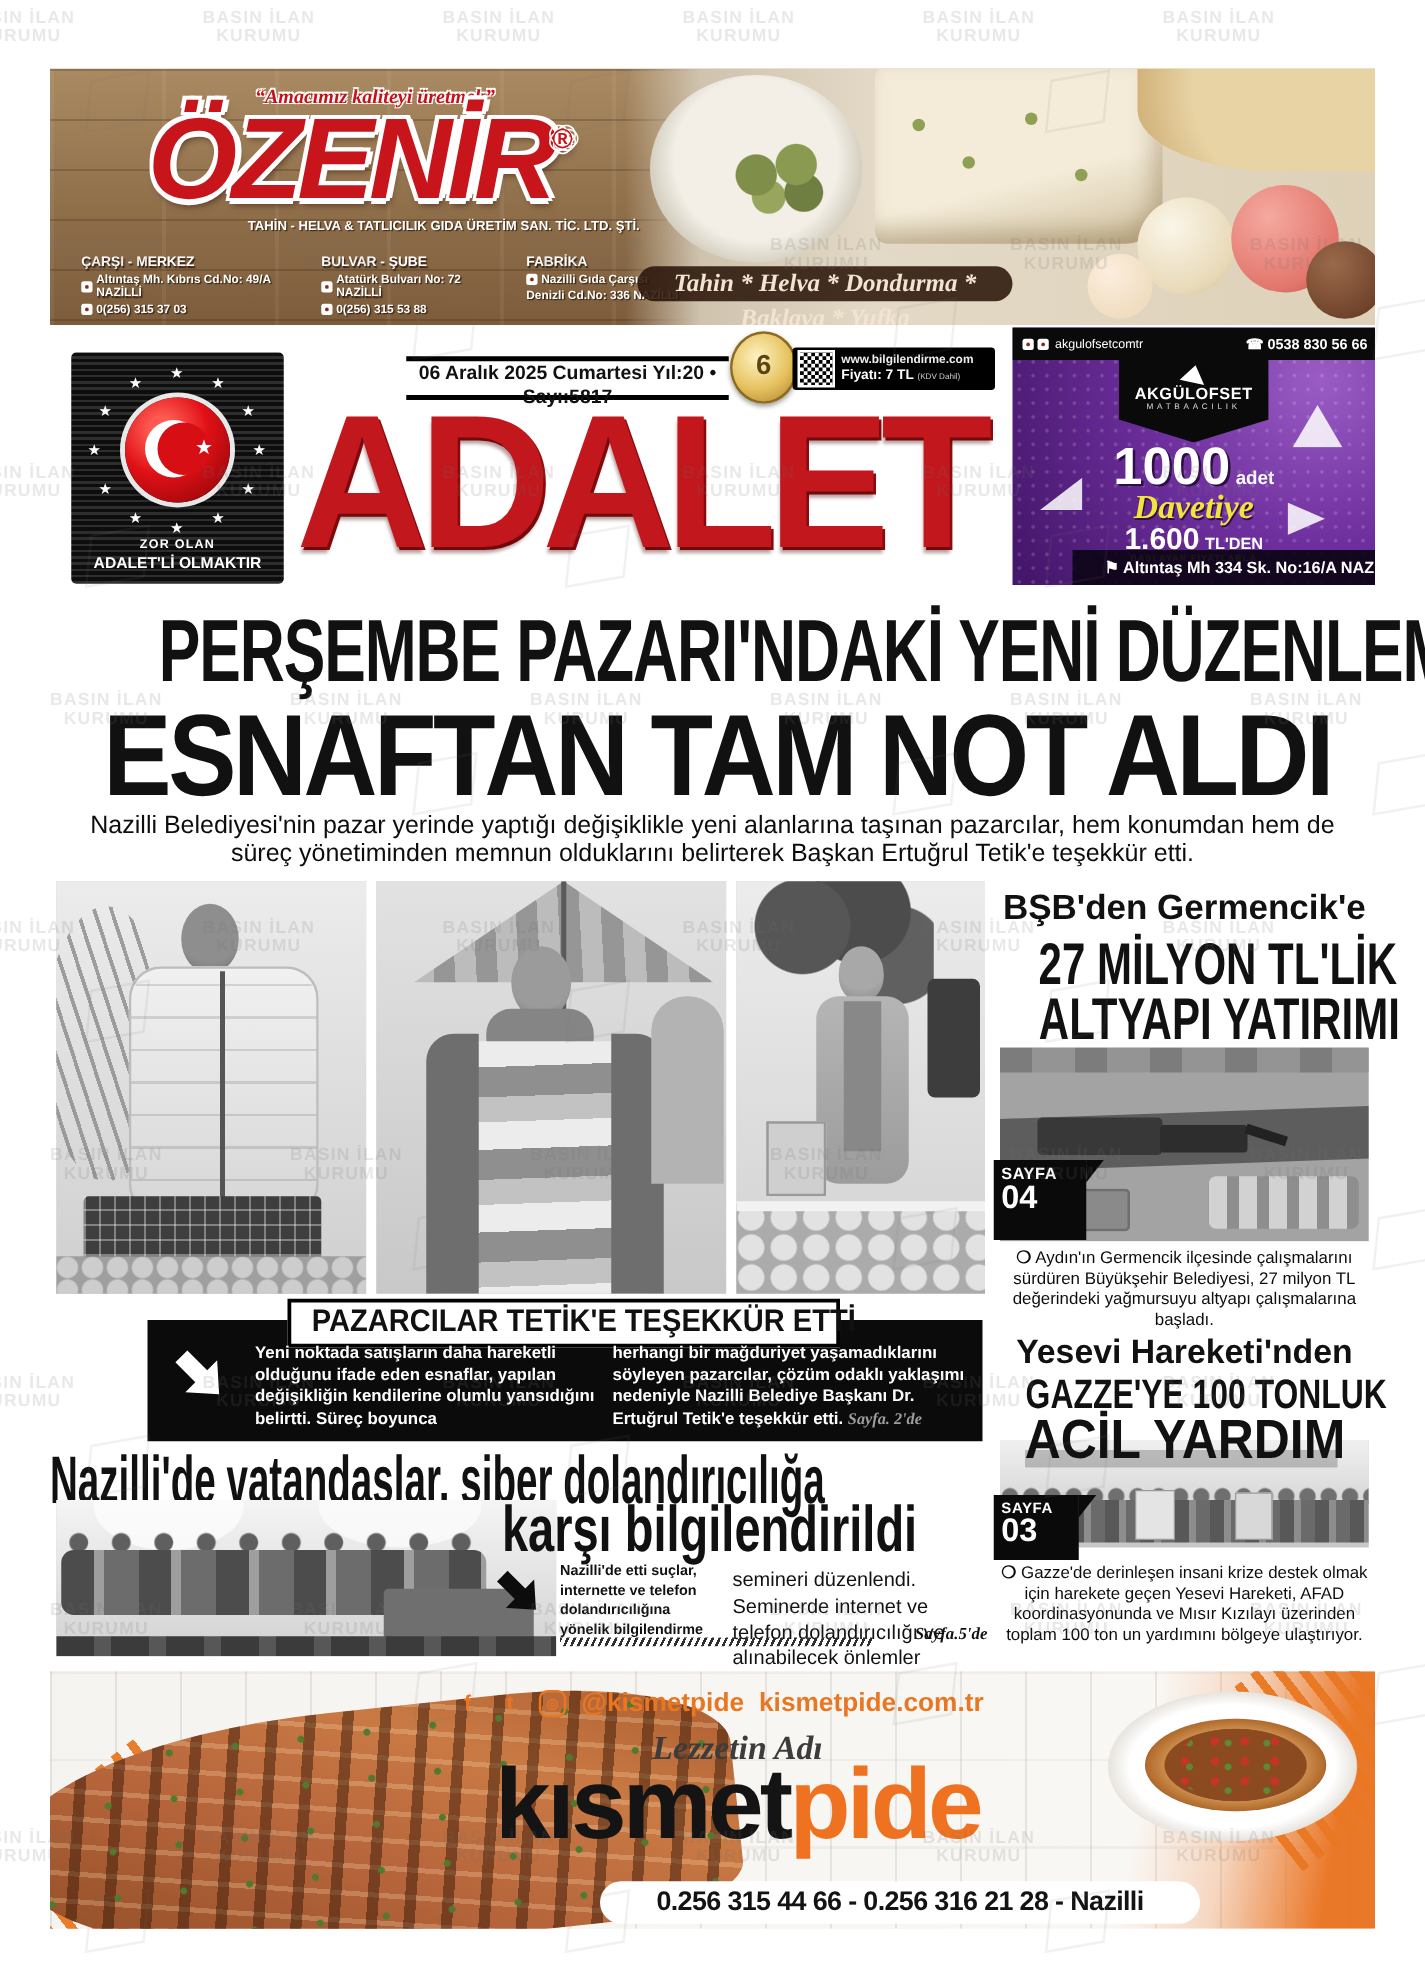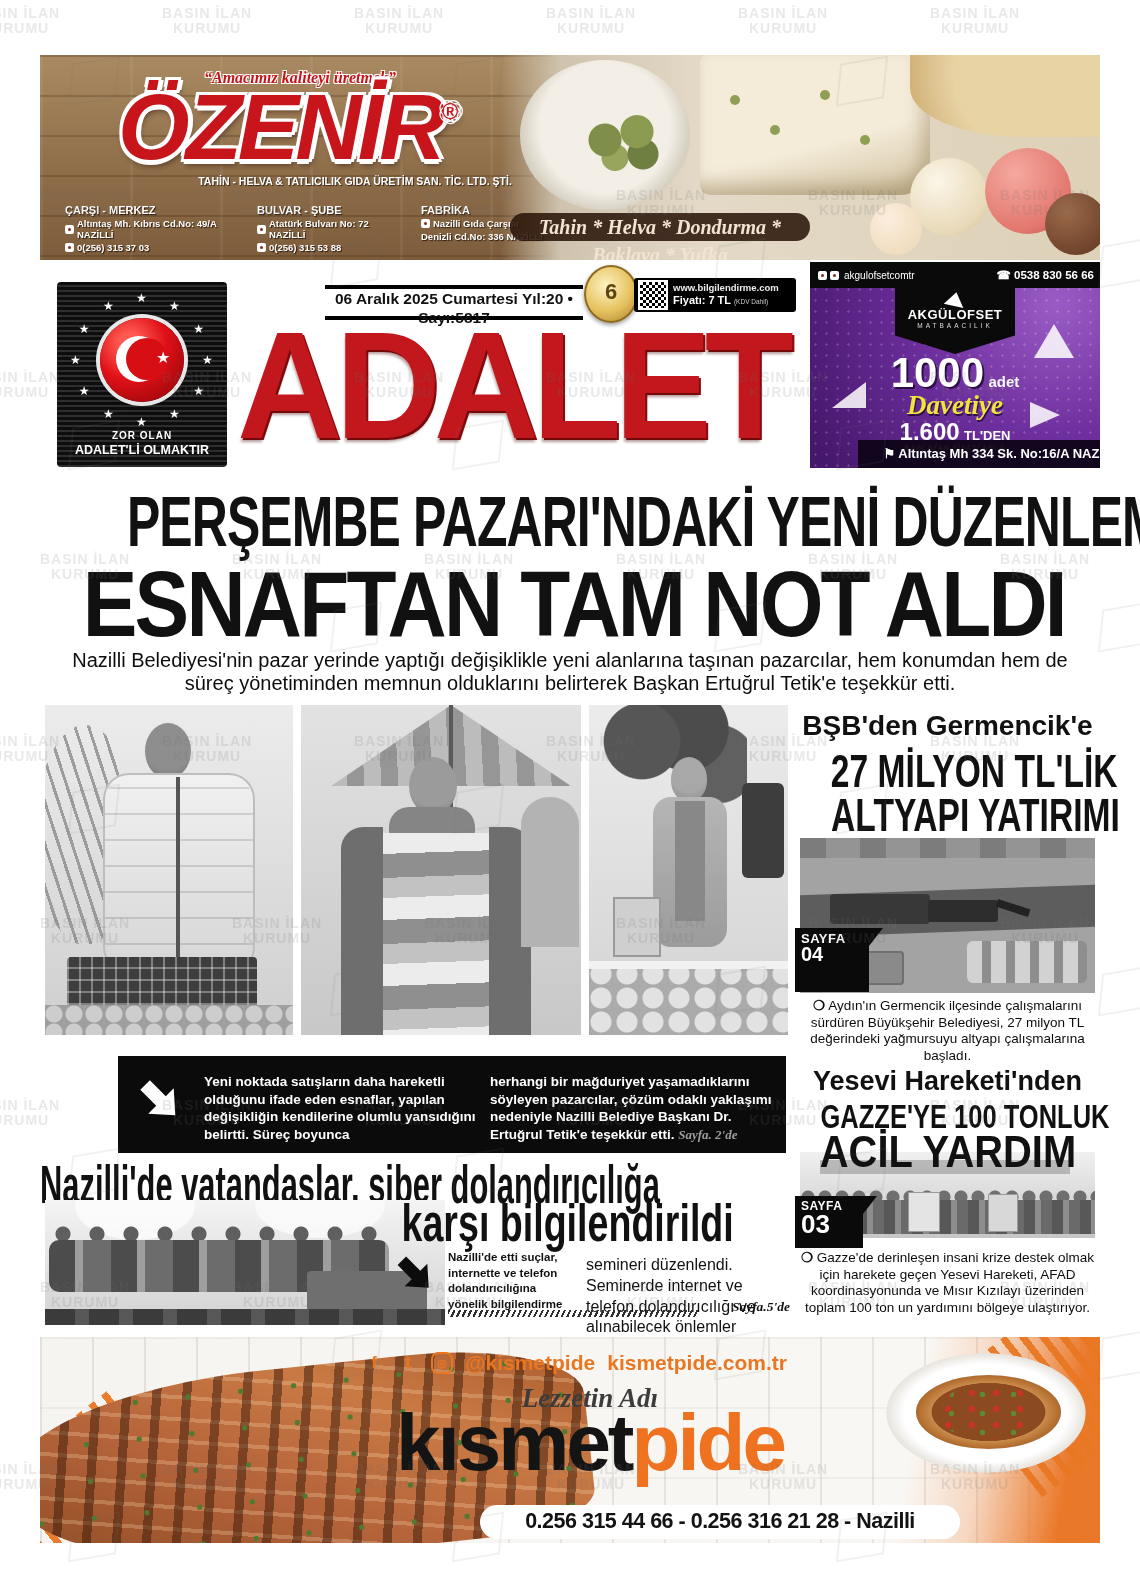--- a/index.html
+++ b/index.html
@@ -114,21 +114,21 @@
   
   .photo{position:absolute;overflow:hidden;background:#d9d9d9;}
   .grayline{position:absolute;}
 
   
   .kicker{font-weight:900;text-align:center;line-height:1;}
   .rc-h span{display:inline-block;white-space:nowrap;}
   .sayfa{position:absolute;background:#0a0a0a;color:#fff;padding:4px 6px 2px;z-index:4;}
   .sayfa::after{content:"";position:absolute;right:-14px;top:0;border-style:solid;border-width:0 0 18px 14px;border-color:transparent transparent transparent #0a0a0a;}
   .sayfa .sl{font-size:13px;font-weight:800;letter-spacing:.5px;line-height:1;}
-  .sayfa .sn{font-size:20px;font-weight:900;line-height:.95;}
+  .sayfa .sn{font-size:26px;font-weight:900;line-height:.95;}
   .summary{font-size:13.5px;font-weight:500;line-height:1.24;text-align:center;color:#0d0d0d;}
   .bullet{font-weight:700;}
 
   
   .thanks{left:118px;top:1056px;width:668px;height:97px;background:#0b0b0b;z-index:3;}
   .thanks-title{position:absolute;left:112px;top:-17px;width:436px;height:33px;background:#fff;border:3px solid #000;
                 text-align:center;}
   .thanks-title span{font-size:25px;font-weight:800;transform:scale(.93,1);transform-origin:top center;display:inline-block;white-space:nowrap;line-height:31px;}
   .thanks .c1{position:absolute;left:86px;top:17px;width:274px;color:#fff;font-size:13.5px;font-weight:700;line-height:1.3;}
   .thanks .c2{position:absolute;left:372px;top:17px;width:284px;color:#fff;font-size:13.5px;font-weight:700;line-height:1.3;}
@@ -371,20 +371,21 @@
   </div>
   <div class="abs sayfa" style="left:795px;top:1196px;width:56px;height:46px;">
     <div class="sl" style="font-size:12px;">SAYFA</div>
     <div class="sn" style="font-size:26px;">03</div>
   </div>
   <div class="abs summary" style="left:795px;top:1250px;width:305px;">
     <span class="bullet">❍</span> <span>Gazze'de derinleşen insani krize destek olmak için harekete geçen Yesevi Hareketi, AFAD koordinasyonunda ve Mısır Kızılayı üzerinden toplam 100 ton un yardımını bölgeye ulaştırıyor.</span>
   </div>
 
   <div class="abs thanks">
+    <div class="thanks-title"><span>PAZARCILAR TETİK'E TEŞEKKÜR ETTİ</span></div>
     <div class="arrowbox" style="left:16px;top:18px;width:54px;height:54px;">
       <svg viewBox="0 0 24 24" width="54" height="54" style="transform:rotate(-45deg);">
           <path d="M9 2 h6 v10 h5 l-8 9 -8-9 h5 z" fill="#fff"></path>
         </svg>
     </div>
     <div class="c1">Yeni noktada satışların daha hareketli olduğunu ifade eden esnaflar, yapılan değişikliğin kendilerine olumlu yansıdığını belirtti. Süreç boyunca</div>
     <div class="c2"><span>herhangi bir mağduriyet yaşamadıklarını söyleyen pazarcılar, çözüm odaklı yaklaşımı nedeniyle Nazilli Belediye Başkanı Dr. Ertuğrul Tetik'e teşekkür etti.</span> <span class="pageref">Sayfa. 2'de</span></div>
   </div>
 
   <div class="abs s-h1"><span class="cond nowrap">Nazilli'de vatandaşlar, siber dolandırıcılığa</span></div>

